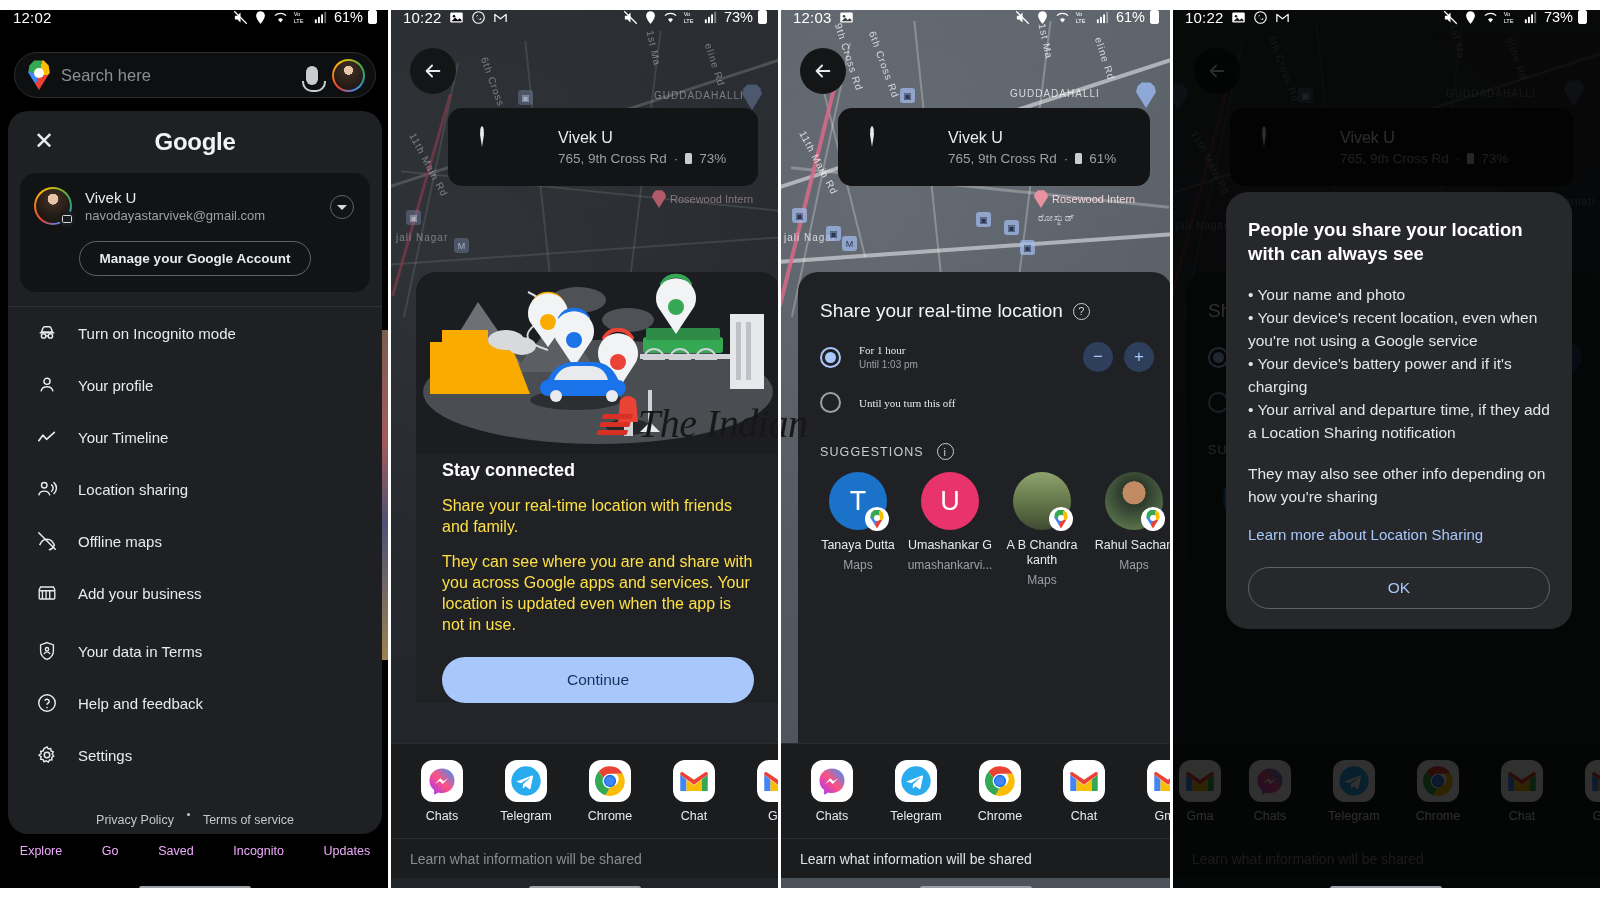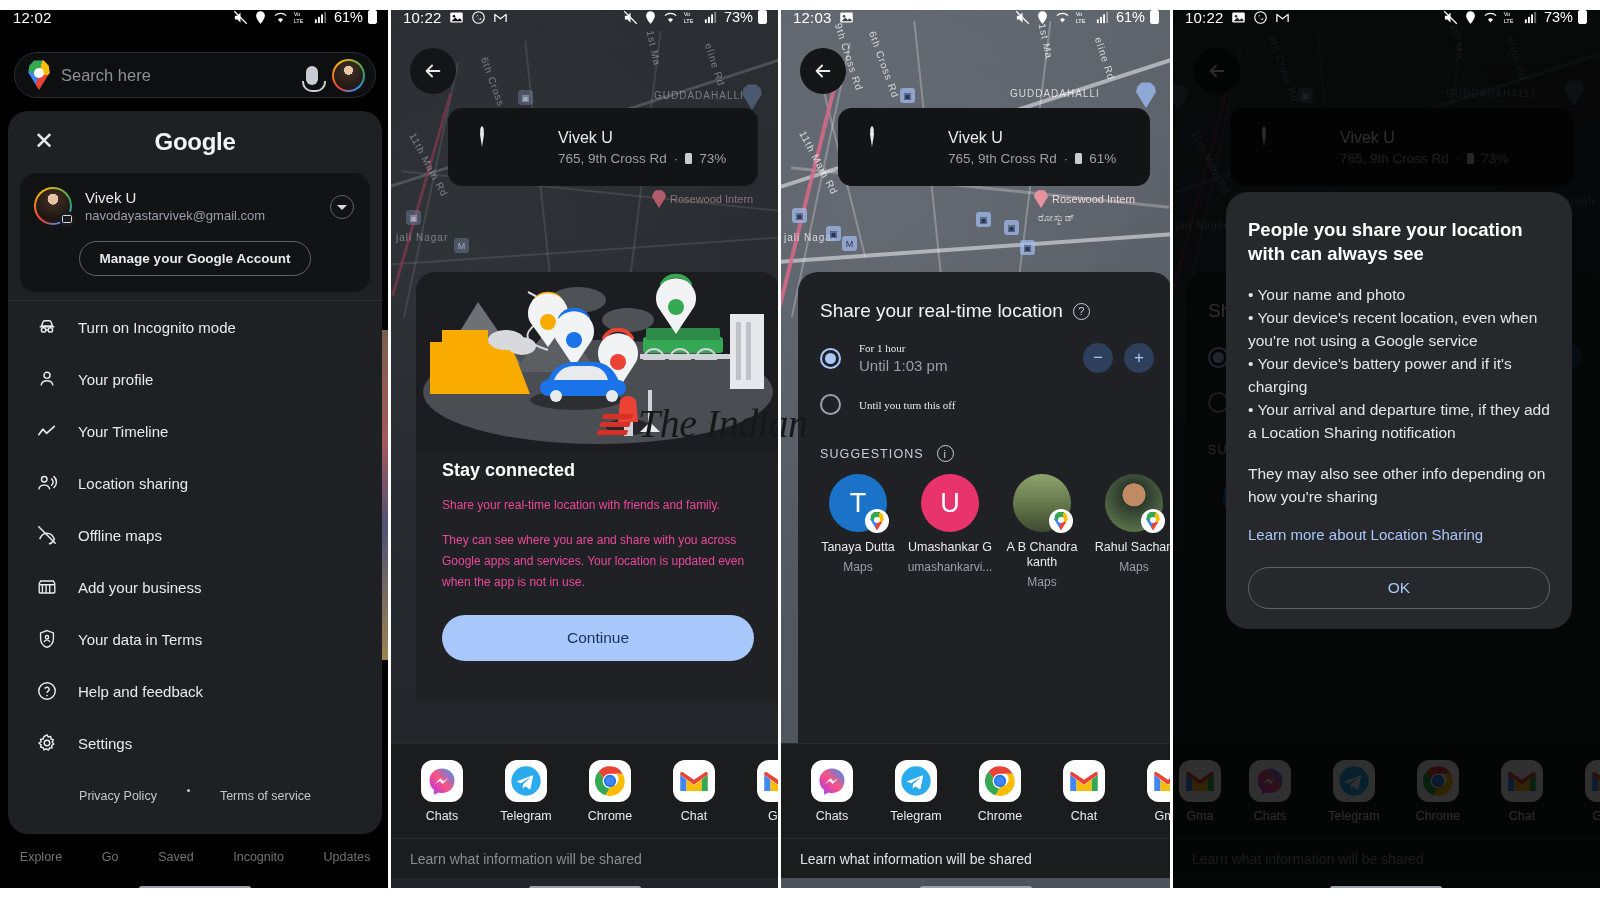--- a/index.html
+++ b/index.html
@@ -160,36 +160,36 @@
     position:absolute; right:16px; top:22px; width:24px;height:24px;border-radius:50%;
     border:1px solid #5f6368; display:flex;align-items:center;justify-content:center;
   }
   .acct-chev:after{content:"";border-left:5px solid transparent;border-right:5px solid transparent;border-top:5px solid #d6d8da;}
   .manage-btn {
     display:block; margin: 16px auto 0; padding: 9px 20px;
     border:1px solid #5f6368; border-radius:18px;
     color:#e8eaed; font-size:13.5px; font-weight:600; background:transparent;
     font-family:"Liberation Sans", sans-serif;
   }
-  .menu-group { }
+  .menu-group { padding-top: 6px; }
   .divider { height:1px; background:#2d3034; margin: 8px 0 0; }
   .mi {
     display:flex; align-items:center; gap:20px; height:52px; padding-left:28px;
     color:#e8eaed; font-size:15px;
   }
   .mi .ic { width:22px;height:22px;flex:none;color:#e8eaed; }
   .legal {
-    display:flex; align-items:flex-start; justify-content:center; gap:30px;
-    color:#c4c7ca; font-size:12.5px; margin-top:20px;
+    display:flex; align-items:flex-start; justify-content:center; gap:13px;
+    color:#c4c7ca; font-size:12.5px; margin-top:32px;
   }
   .legal .dot { width:3px;height:3px;border-radius:50%;background:#c4c7ca; }
   .bottomnav {
-    position:absolute; left:0; right:0; bottom:26px; height:34px;
-    display:flex; align-items:center; justify-content:space-around;
-    color:#737373; font-size:12.5px; z-index:5;
+    position:absolute; left:0; right:0; bottom:42px; height:34px;
+    display:flex; align-items:flex-end; justify-content:space-around;
+    color:#f0abfc; font-size:12.5px; z-index:5;
   }
   .homeind {
     position:absolute; bottom:9px; left:50%; transform:translateX(-50%);
     width:112px;height:5px;border-radius:3px;background:#9aa0a6; z-index:45;
   }
 
   
   .appsrow {
     position:absolute; left:0; right:0; bottom:62px; height:95px;
     background:#1b1c1e; display:flex; align-items:center; padding-left:10px; gap:0;
@@ -231,21 +231,21 @@
   .backbtn svg { width:22px;height:22px; }
 
   
   .p2sheet {
     position:absolute; left:26px; right:0; top:272px; bottom:197px;
     background:#202124; border-radius:20px 20px 0 0; z-index:16; overflow:hidden;
   }
   .illus { height:182px; position:relative; overflow:hidden; background:#1c1d20; }
   .p2body { padding: 6px 26px 0; }
   .p2title { color:#fff; font-size:18px; font-weight:700; }
-  .p2para { color:#ec4899; font-size:12px; line-height:21px; margin-top:14px; }
+  .p2para { color:#fde047; font-size:16px; line-height:21px; margin-top:14px; }
   .continue {
     margin:22px auto 0; display:block; width:calc(100% - 0px); height:46px;
     border-radius:24px; background:#a8c7fa; color:#16335c; font-size:15.5px;
     border:0; font-family:"Liberation Sans", sans-serif;
   }
 
   
   .p3sheet {
     position:absolute; left:18px; right:0; top:272px; bottom:157px;
     background:#202124; border-radius:20px 20px 0 0; z-index:16; overflow:hidden;
@@ -254,21 +254,21 @@
   .qmark {
     width:17px;height:17px;border-radius:50%;border:1.5px solid #c9cdd2;
     font-size:11px; color:#c9cdd2; display:flex;align-items:center;justify-content:center;
   }
   .optrow { display:flex; align-items:center; padding: 20px 18px 0 22px; }
   .radio { width:21px;height:21px;border-radius:50%;border:2px solid #9aa0a6;flex:none;}
   .radio.on { border-color:#a8c7fa; display:flex;align-items:center;justify-content:center;}
   .radio.on:after{content:"";width:11px;height:11px;border-radius:50%;background:#a8c7fa;}
   .opttext { margin-left:18px; flex:1; }
   .optmain { color:#e8eaed; font-size:11px;font-family:Liberation Serif, serif; }
-  .optsub { color:#9aa0a6; font-size:15px; margin-top:3px; }
+  .optsub { color:#9aa0a6; font-size:10px; margin-top:3px; }
   .stepbtn {
     width:30px;height:30px;border-radius:50%;background:#2e3f5c;color:#a8c7fa;
     display:flex;align-items:center;justify-content:center;font-size:17px;margin-left:11px;flex:none;
   }
   .sugghead {
     display:flex; align-items:center; gap:13px; padding: 30px 0 0 22px;
     color:#c9cdd2; font-size:12.5px; letter-spacing:1.1px;
   }
   .suggrow { display:flex; padding: 12px 0 0 14px; gap:0; }
   .sugg { width:92px; flex:none; display:flex; flex-direction:column; align-items:center; }

